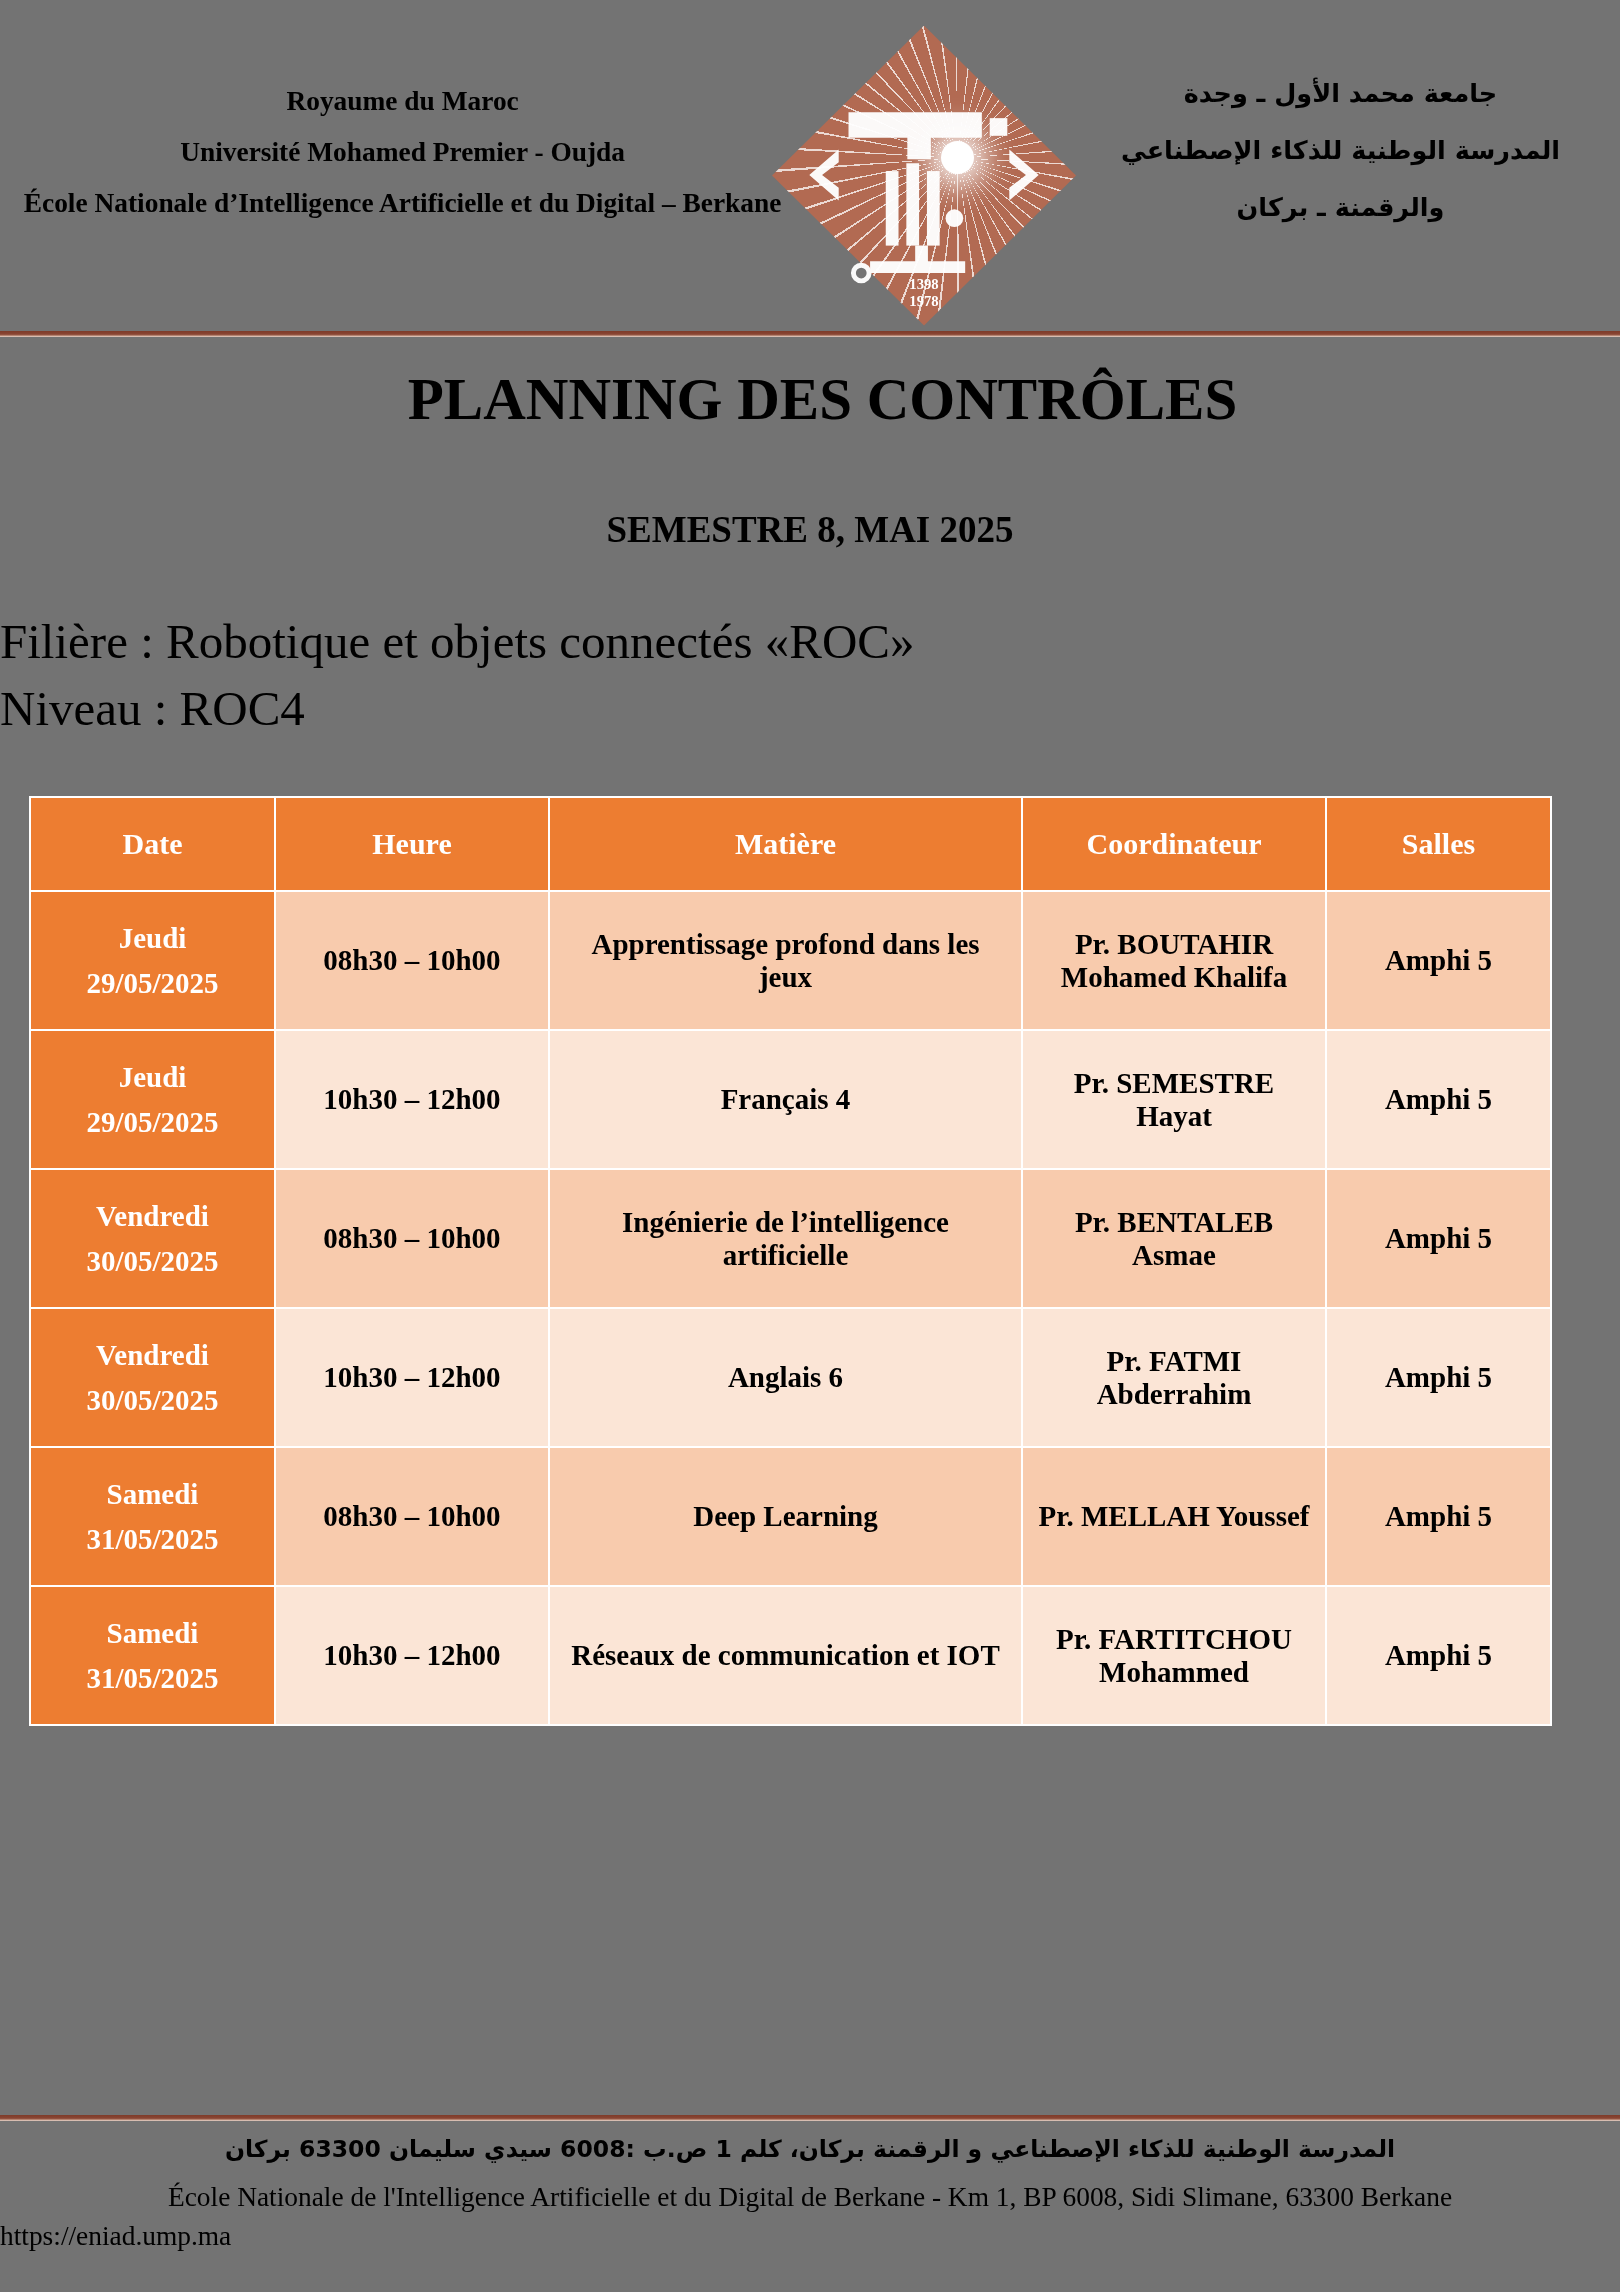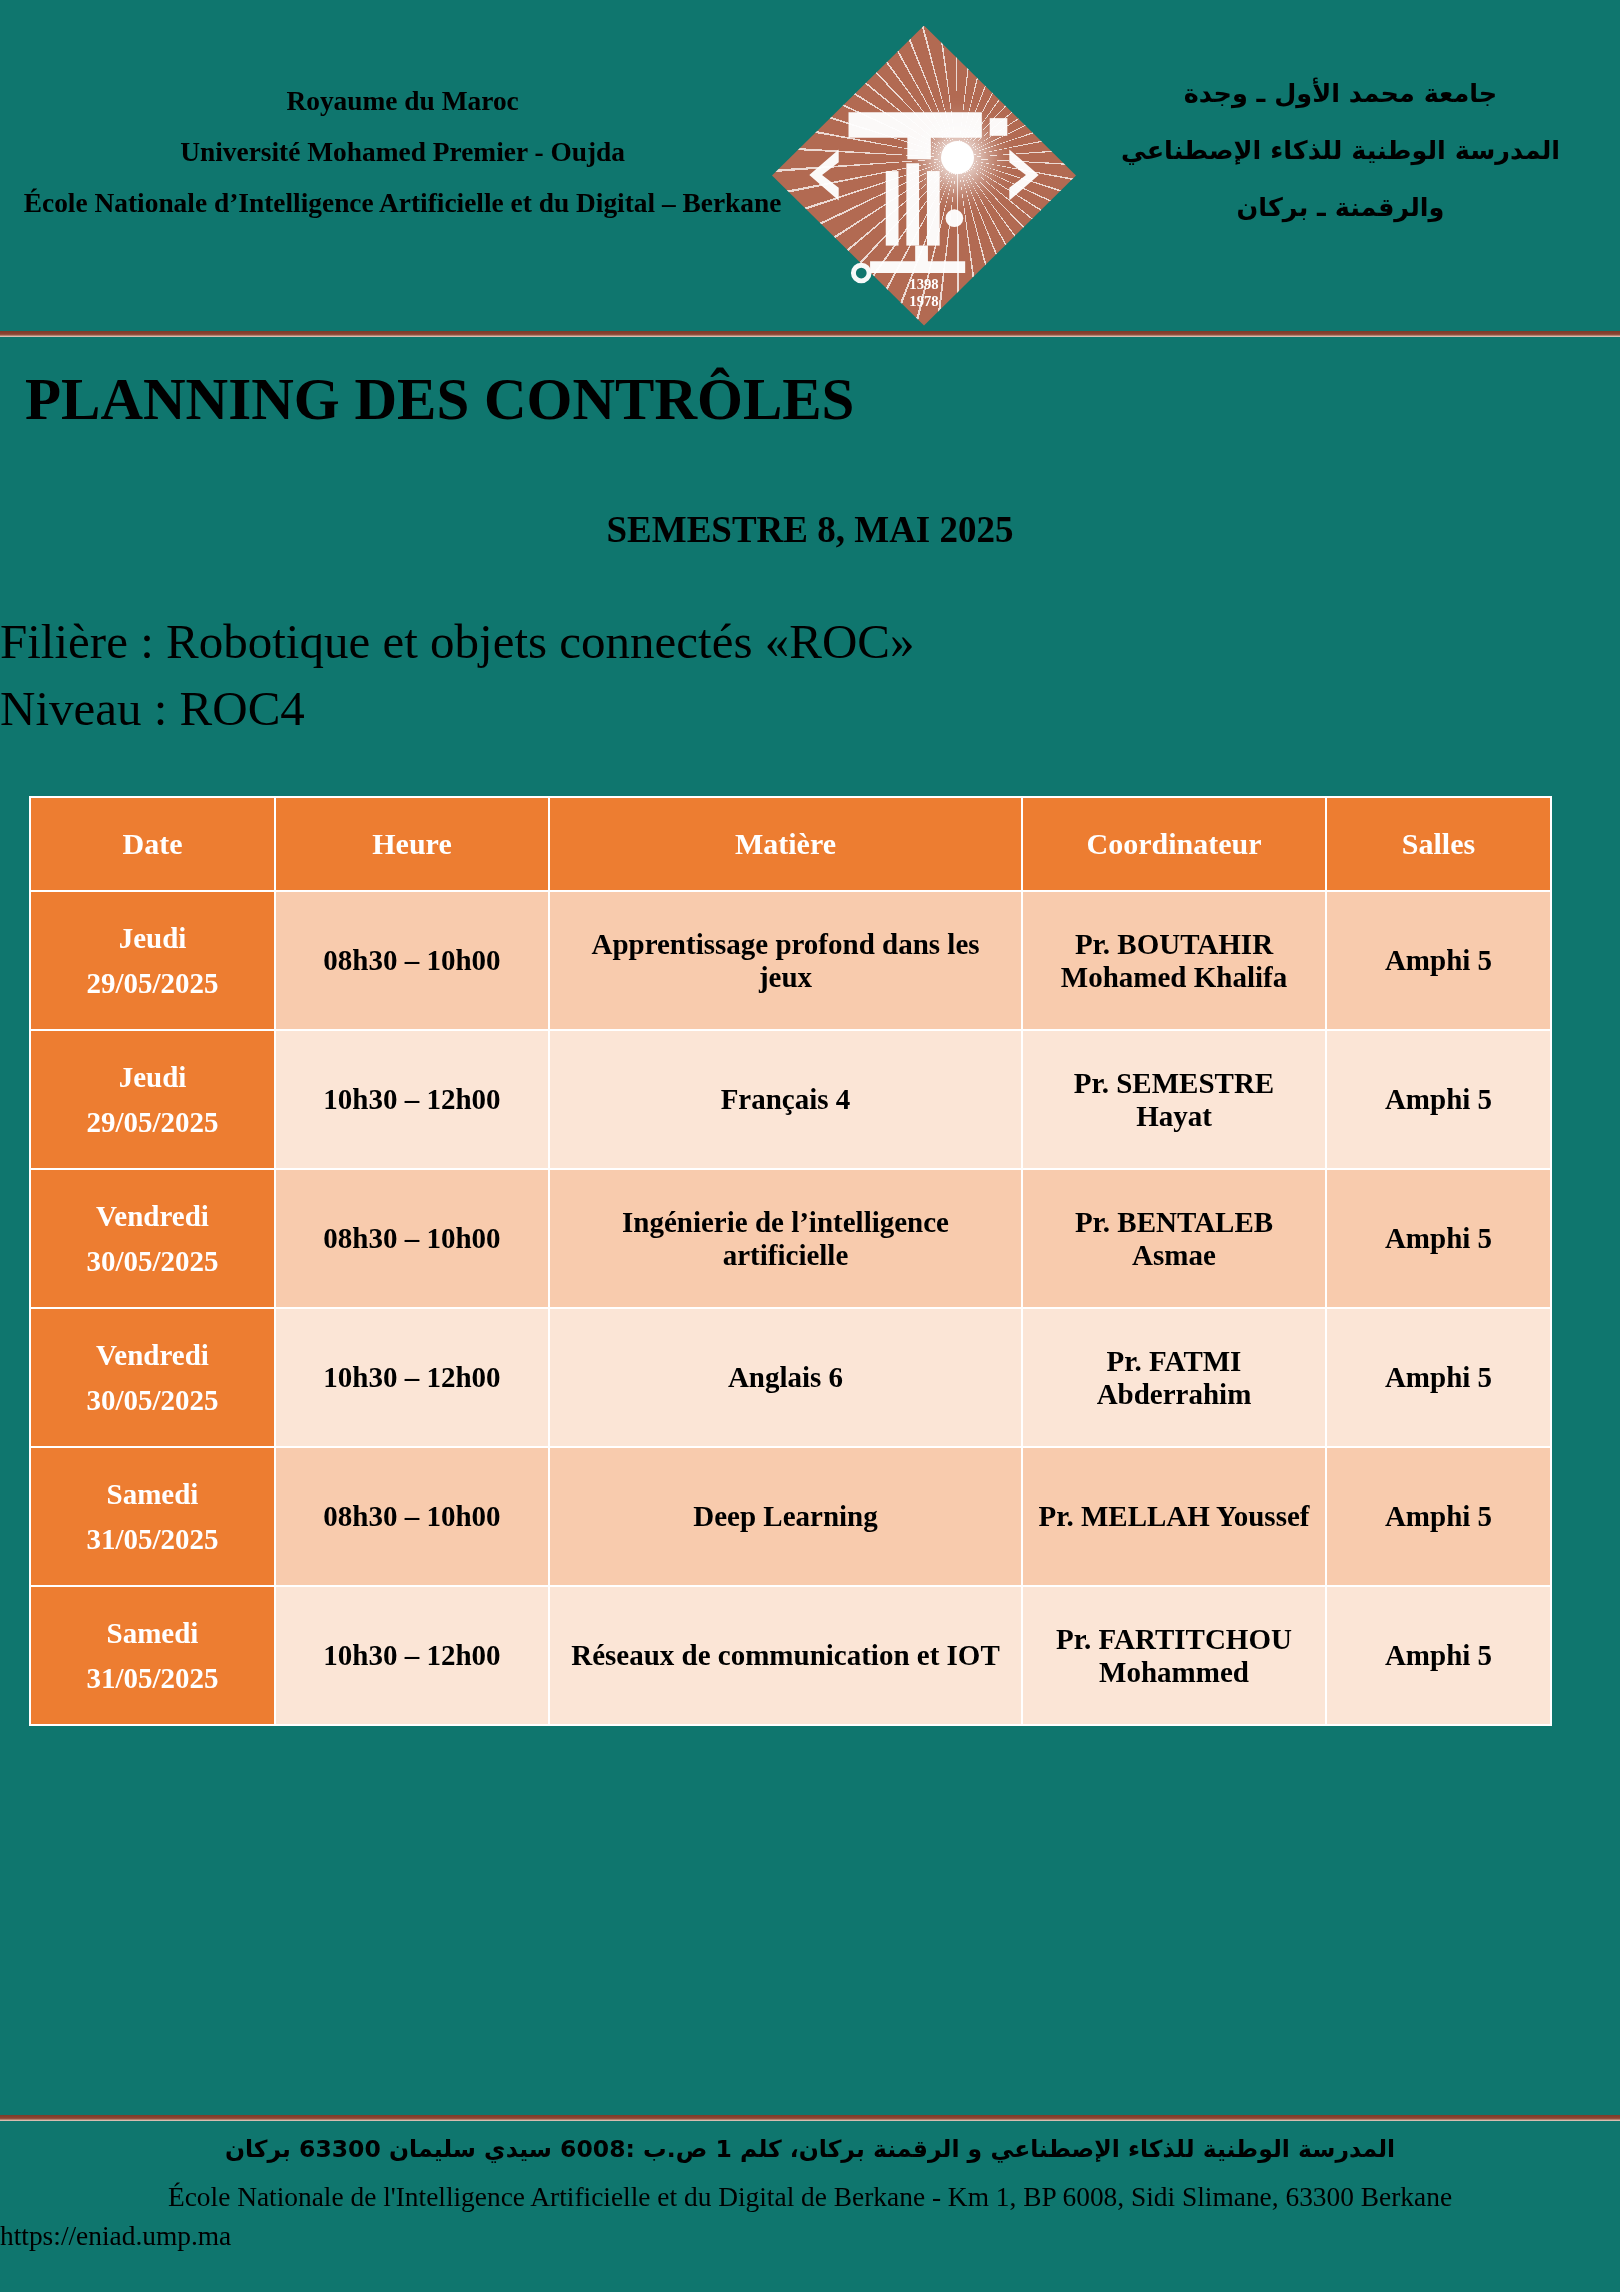--- a/index.html
+++ b/index.html
@@ -1,20 +1,20 @@
 <!DOCTYPE html>
 <html><head>
 <meta charset="utf-8">
 <style>
   * { margin:0; padding:0; box-sizing:border-box; }
   html,body { background:#ffffff; }
   .page {
     position:relative;
     width:1620px; height:2293px;
-    background:#0f766e;
+    background:#737373;
     font-family:"Liberation Serif","DejaVu Serif",serif;
     color:#000;
     overflow:hidden;
   }
   .arabic { font-family:"DejaVu Sans",sans-serif; direction:rtl; }
 
   
   .hdr-fr {
     position:absolute; left:17.6px; top:76px; width:770px;
     text-align:center; font-weight:bold; font-size:27.4px; line-height:51px;
@@ -52,21 +52,21 @@
   
   .rule {
     position:absolute; left:0; width:1620px; height:5.9px;
     background:linear-gradient(180deg,#7E3B29 0%,#8A4634 55%,#C29784 82%,#EADDD6 100%);
   }
   .rule-top { top:331px; }
   .rule-bottom { top:2115px; }
 
   
   .doc-title {
-    position:absolute; top:365px; left:0; width:1620px; text-align:left;
+    position:absolute; top:365px; left:0; width:1620px; text-align:center;
     font-size:59px; font-weight:bold;padding-left:25px;
   }
   .doc-subtitle {
     position:absolute; top:508px; left:0; width:1620px; text-align:center;
     font-size:37px; font-weight:bold;
   }
   .doc-filiere {
     position:absolute; top:608px; left:0; width:1620px; text-align:left;
     font-size:49px; line-height:67px; font-weight:normal;
   }

